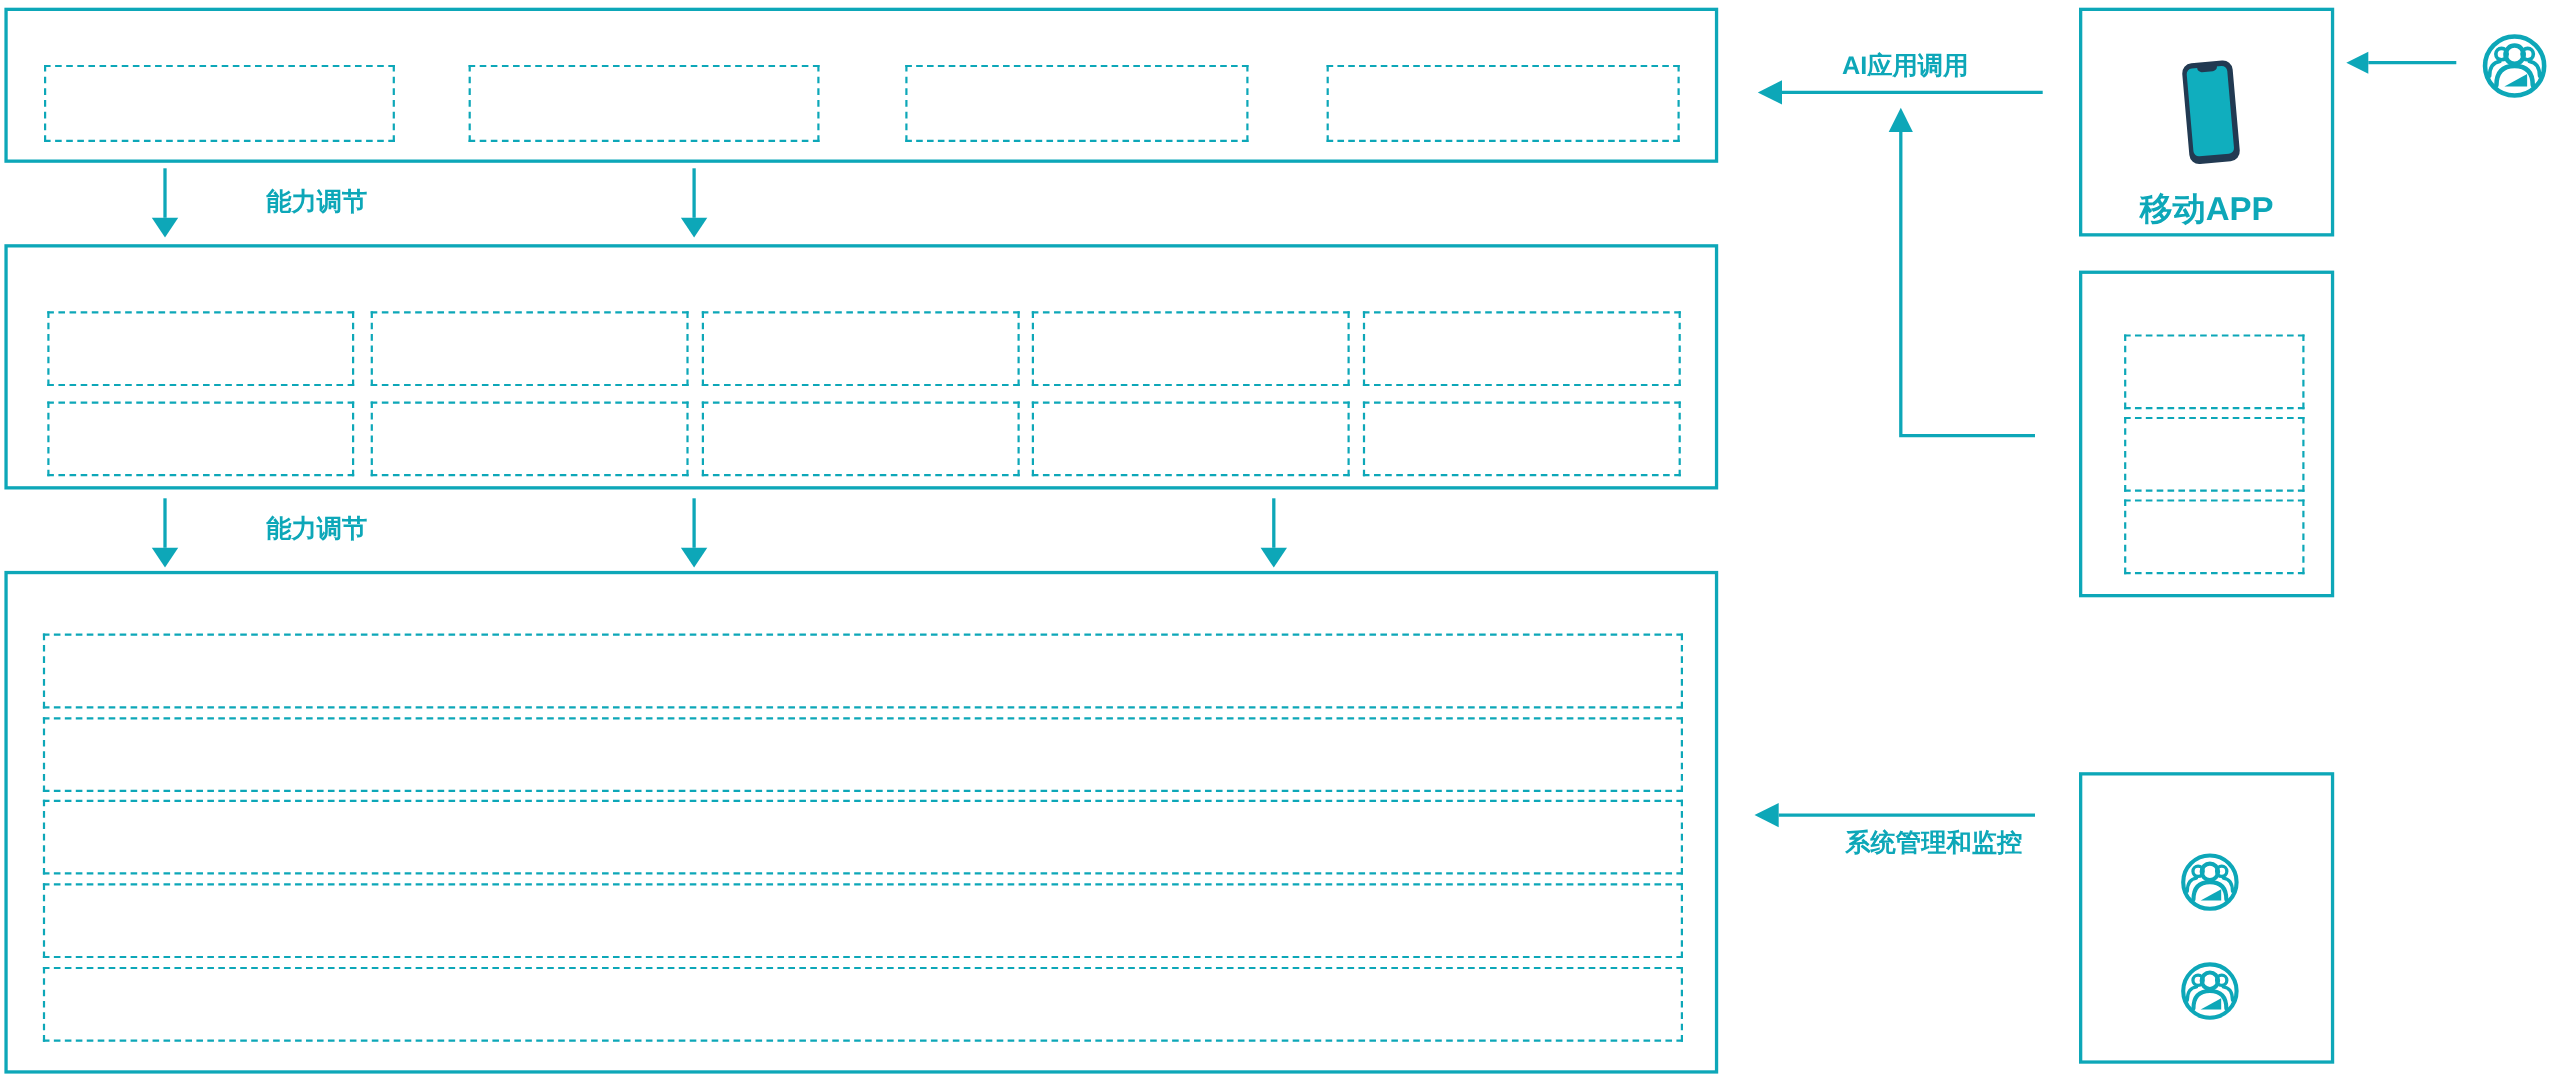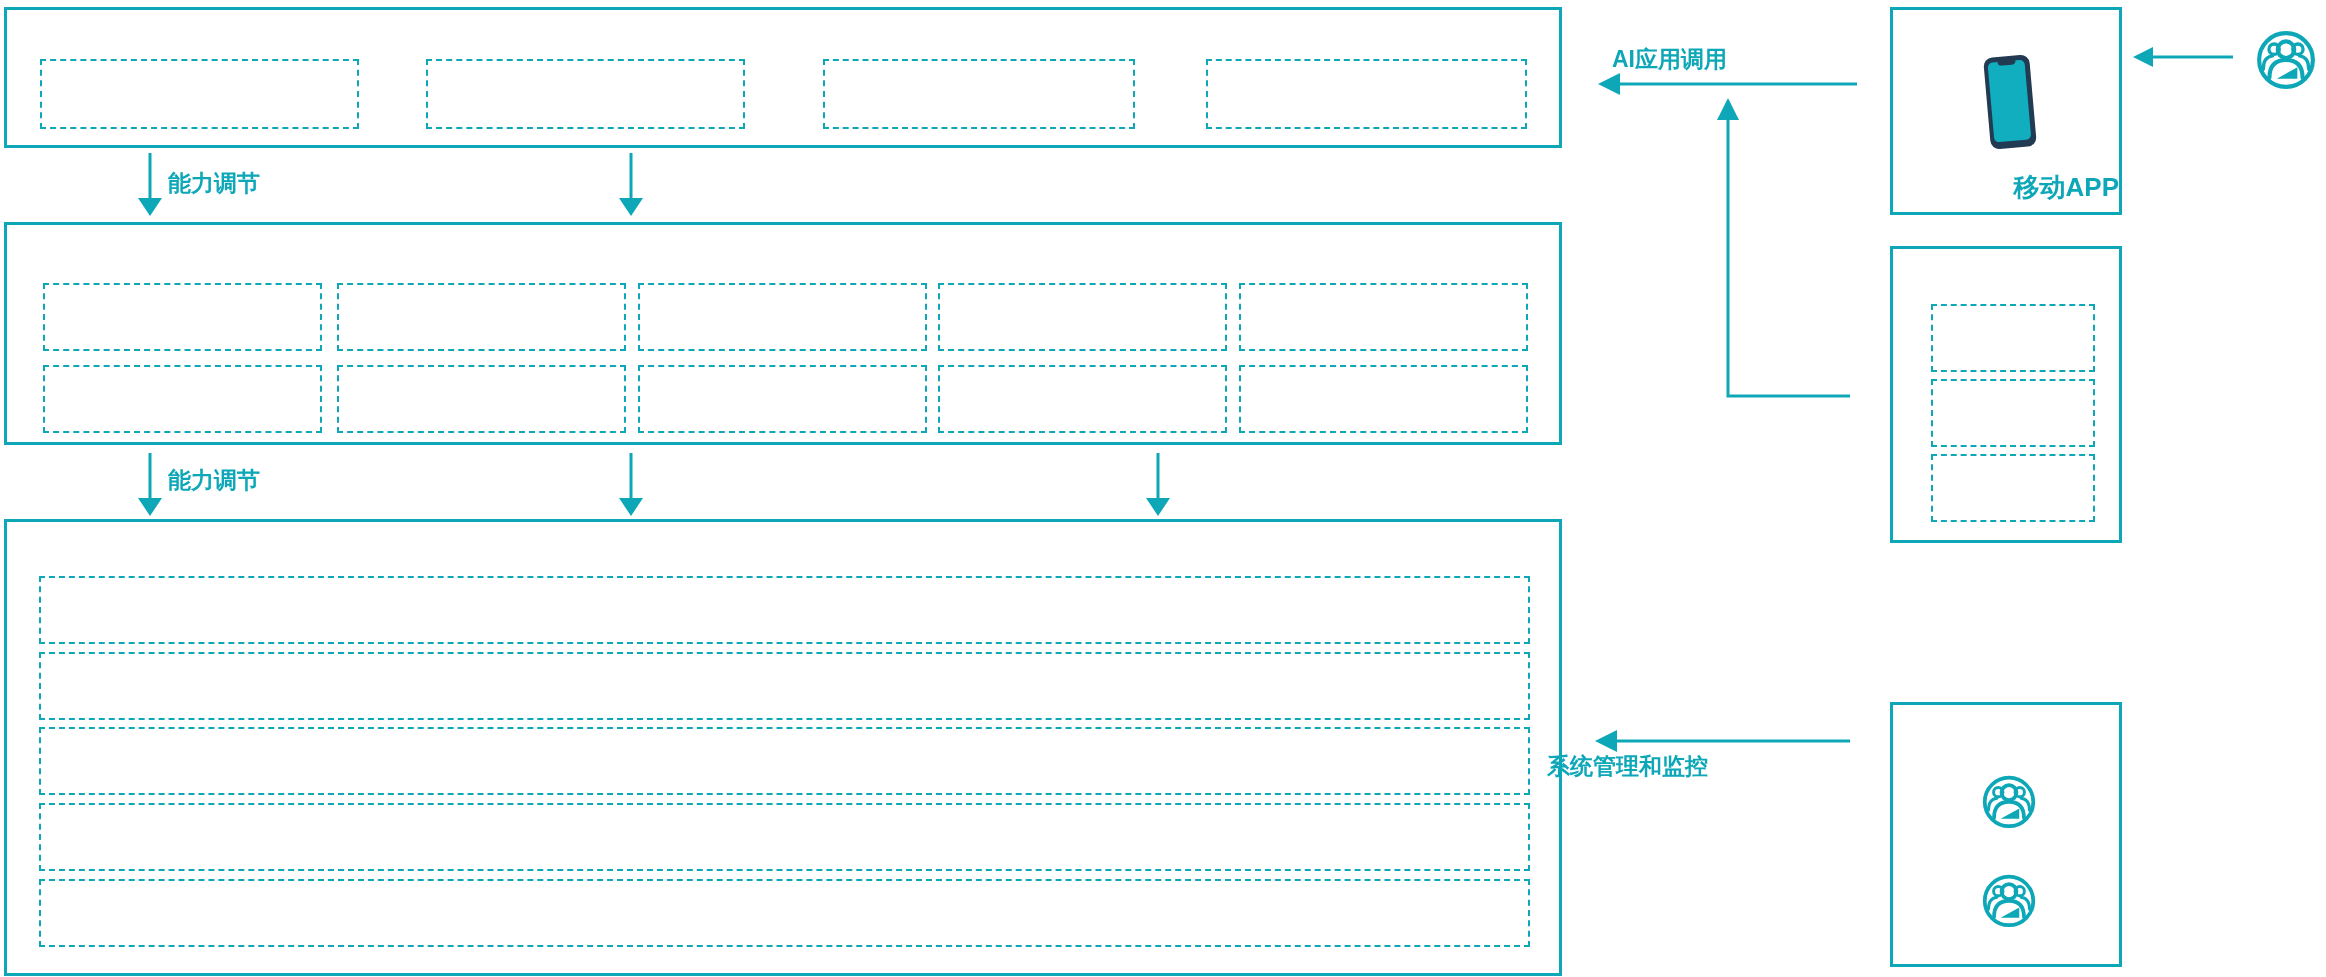--- a/index.html
+++ b/index.html
@@ -22,21 +22,21 @@
     border: 2px dashed var(--teal);
     box-sizing: border-box;
     background: #ffffff;
   }
   .lbl {
     position: absolute;
     color: var(--teal);
     font-weight: bold;
     font-size: 23px;
     line-height: 1.1;
-    text-align: left;
+    text-align: center;
     white-space: nowrap;
   }
   .arrow-svg {
     position: absolute;
     left: 0; top: 0;
     width: 2326px; height: 977px;
     pointer-events: none;
   }
   .arrow-svg line, .arrow-svg polyline {
     stroke: var(--teal);
@@ -72,24 +72,24 @@
     position: absolute;
     left: 50%; bottom: 3px;
     width: 16px; height: 3px;
     transform: translateX(-50%);
     background: var(--phone-body);
     border-radius: 2px;
   }
   .mobile-app-label {
     position: absolute;
     left: 0; right: 0; top: 160px;
-    text-align: right;
+    text-align: center;
     color: var(--teal);
     font-weight: bold;
-    font-size: 26px;
+    font-size: 30px;
   }
   .users-icon-wrap { position: absolute; width: 56px; height: 56px; }
 </style>
 </head>
 <body>
 
 <div class="canvas">
 
   <div class="layer" style="left:4px; top:7px; width:1558px; height:141px;">
     <div class="ph" style="left:33px;  top:49px; width:319px; height:70px;"></div>
@@ -221,15 +221,15 @@
 
     <g>
       <line x1="1850" y1="741" x2="1617" y2="741"></line>
       <polygon points="1595,741 1617,730 1617,752"></polygon>
     </g>
   </svg>
 
   <div class="lbl" style="left:168px; top:171px; width:240px;">能力调节</div>
   <div class="lbl" style="left:168px; top:468px; width:240px;">能力调节</div>
   <div class="lbl" style="left:1612px; top:47px; width:240px;">AI应用调用</div>
-  <div class="lbl" style="left:1547px; top:754px; width:280px;font-family:Liberation Serif, serif;">系统管理和监控</div>
+  <div class="lbl" style="left:1618px; top:754px; width:280px;font-family:Liberation Serif, serif;">系统管理和监控</div>
 
 </div>
 
 </body></html>

